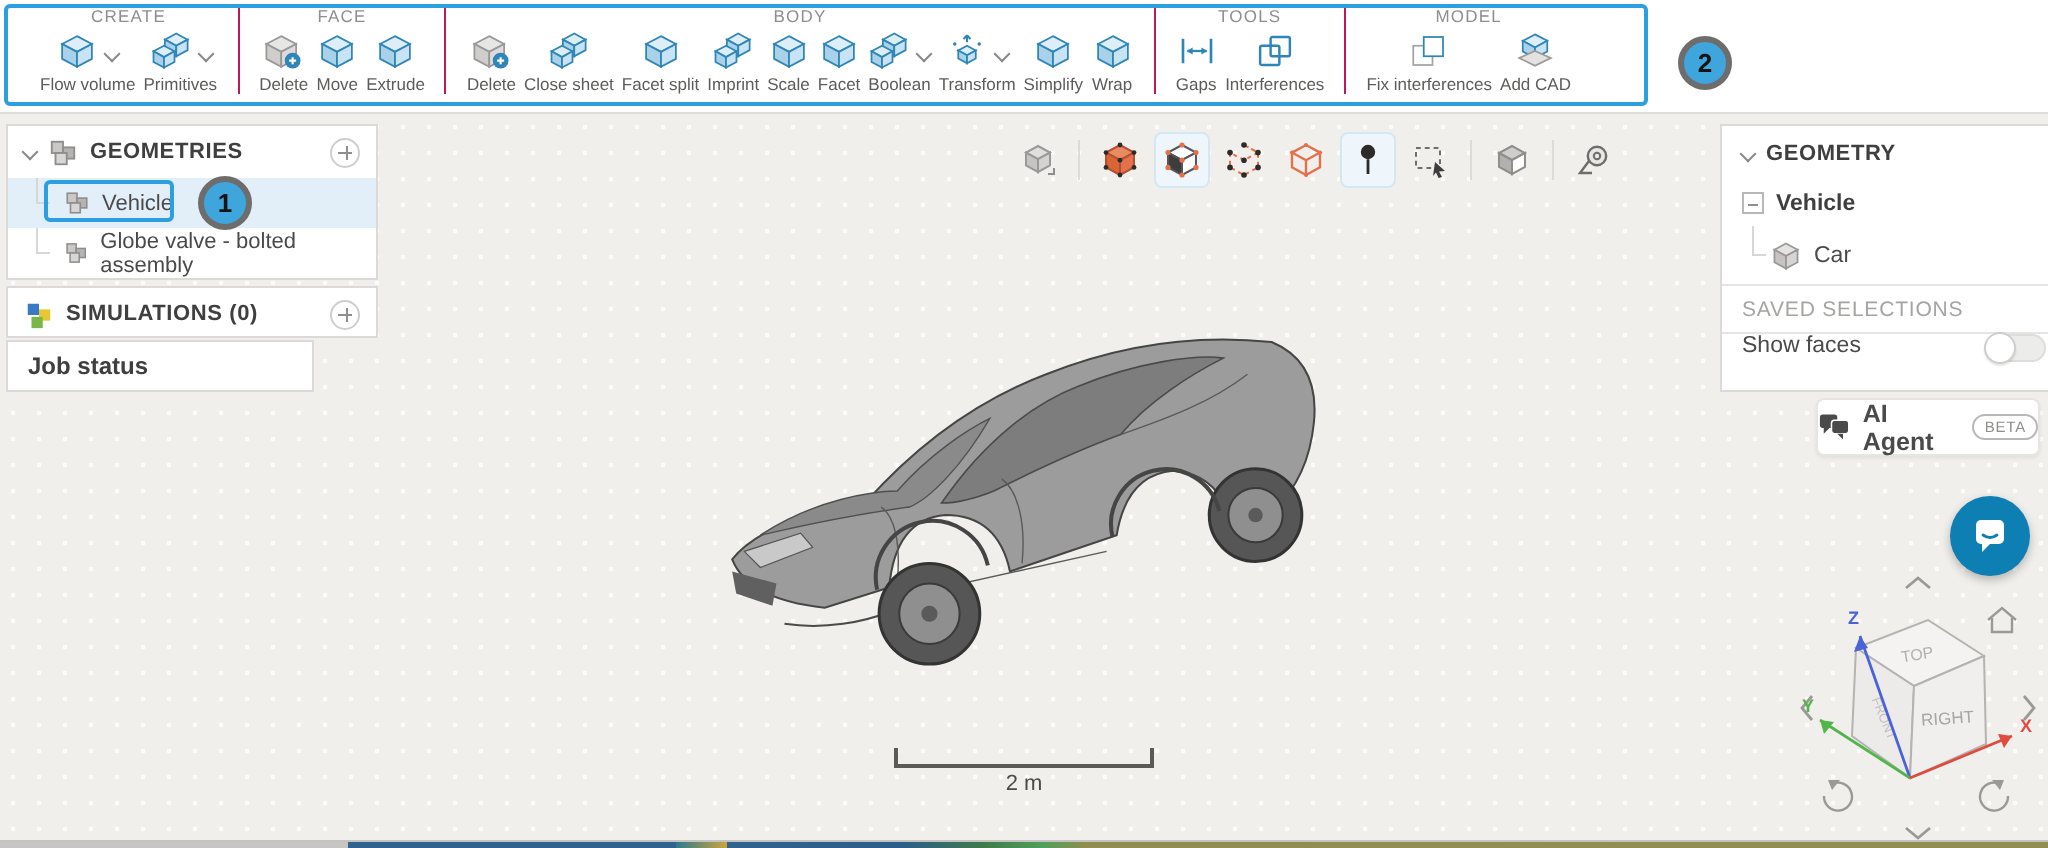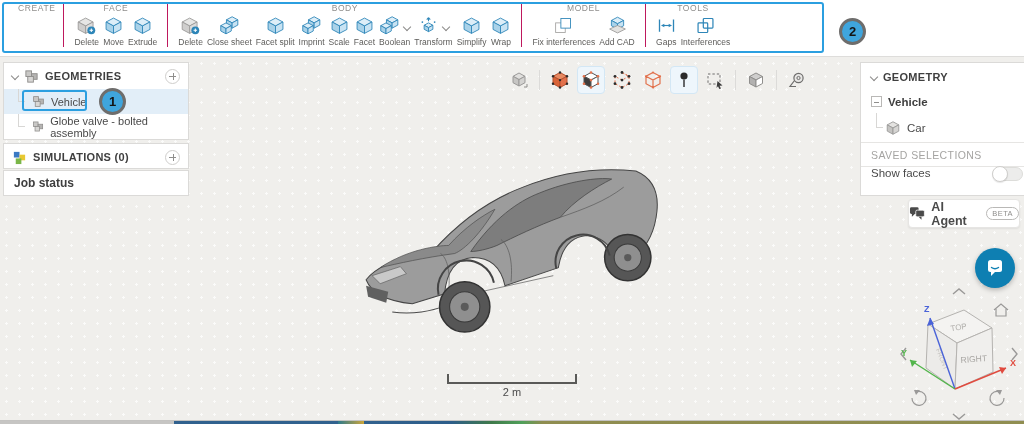--- a/index.html
+++ b/index.html
@@ -33,21 +33,21 @@
   .badge{position:absolute;width:27px;height:27px;border-radius:50%;background:#3fa5dd;
     border:3px solid #6e6d6c;display:flex;align-items:center;justify-content:center;
     font-weight:bold;font-size:13px;color:#141414;z-index:11;}
   .badge-1{left:99px;top:88px;}
   .badge-2{left:839px;top:18px;}
 
   
   .card{position:absolute;background:#fff;border:1px solid #dbdad8;z-index:4;}
   .geo-card{left:3px;top:62px;width:186px;height:78px;}
   .sim-card{left:3px;top:143px;width:186px;height:26px;}
-  .job-card{left:3px;top:170px;width:186px;height:26px;}
+  .job-card{left:3px;top:170px;width:154px;height:26px;}
   .prow{display:flex;align-items:center;height:26px;padding:0 8px;gap:6px;}
   .ptitle{font-size:11px;font-weight:bold;color:#3f3f3f;letter-spacing:.3px;flex:1;}
   .tree-item{display:flex;align-items:center;height:25px;padding-left:28px;gap:6px;
     font-size:11px;color:#4a4a4a;cursor:pointer;position:relative;}
   .tree-item.selected{background:#e2eef8;}
   .tree-stub{position:absolute;left:14px;top:0;bottom:50%;width:7px;
     border-left:1px solid #d8d7d5;border-bottom:1px solid #d8d7d5;}
   .plus-btn{width:15px;height:15px;border:1px solid #cfcecc;border-radius:50%;position:relative;cursor:pointer;}
   .plus-btn::before,.plus-btn::after{content:"";position:absolute;background:#8f8e8c;}
   .plus-btn::before{left:3px;right:3px;top:6.5px;height:1px;}
@@ -180,20 +180,40 @@
     </symbol>
   </defs>
 </svg>
 
 <div class="screen">
 
   <header class="topbar">
 
     <div class="tb-group">
       <div class="tb-group-label">CREATE</div>
+      <div class="tb-row">
+        <div class="tb-btn">
+          <span class="tb-ic">
+              <svg>
+                <use href="#icube"></use>
+              </svg>
+              <span class="chev"></span>
+            </span>
+          <span class="tb-label">Flow volume</span>
+        </div>
+        <div class="tb-btn">
+          <span class="tb-ic">
+              <svg>
+                <use href="#icube2"></use>
+              </svg>
+              <span class="chev"></span>
+            </span>
+          <span class="tb-label">Primitives</span>
+        </div>
+      </div>
     </div>
 
     <div class="tb-group">
       <div class="tb-group-label">FACE</div>
       <div class="tb-row">
         <div class="tb-btn">
           <span class="tb-ic">
               <svg>
                 <use href="#icube-del"></use>
               </svg>
@@ -301,59 +321,59 @@
               <svg>
                 <use href="#icube"></use>
               </svg>
             </span>
           <span class="tb-label">Wrap</span>
         </div>
       </div>
     </div>
 
     <div class="tb-group">
+      <div class="tb-group-label">TOOLS</div>
+      <div class="tb-row">
+        <div class="tb-btn">
+          <span class="tb-ic">
+              <svg>
+                <use href="#igaps"></use>
+              </svg>
+            </span>
+          <span class="tb-label">Gaps</span>
+        </div>
+        <div class="tb-btn">
+          <span class="tb-ic">
+              <svg>
+                <use href="#isqoverlap"></use>
+              </svg>
+            </span>
+          <span class="tb-label">Interferences</span>
+        </div>
+      </div>
+    </div>
+
+    <div class="tb-group">
       <div class="tb-group-label">MODEL</div>
       <div class="tb-row">
         <div class="tb-btn">
           <span class="tb-ic">
               <svg>
                 <use href="#isqpair"></use>
               </svg>
             </span>
           <span class="tb-label">Fix interferences</span>
         </div>
         <div class="tb-btn">
           <span class="tb-ic">
               <svg>
                 <use href="#icube-base"></use>
               </svg>
             </span>
           <span class="tb-label">Add CAD</span>
-        </div>
-      </div>
-    </div>
-
-    <div class="tb-group">
-      <div class="tb-group-label">TOOLS</div>
-      <div class="tb-row">
-        <div class="tb-btn">
-          <span class="tb-ic">
-              <svg>
-                <use href="#igaps"></use>
-              </svg>
-            </span>
-          <span class="tb-label">Gaps</span>
-        </div>
-        <div class="tb-btn">
-          <span class="tb-ic">
-              <svg>
-                <use href="#isqoverlap"></use>
-              </svg>
-            </span>
-          <span class="tb-label">Interferences</span>
         </div>
       </div>
     </div>
   </header>
 
   <div class="anno-box anno-toolbar"></div>
   <div class="badge badge-2">2</div>
 
   <div class="canvas"></div>
 

